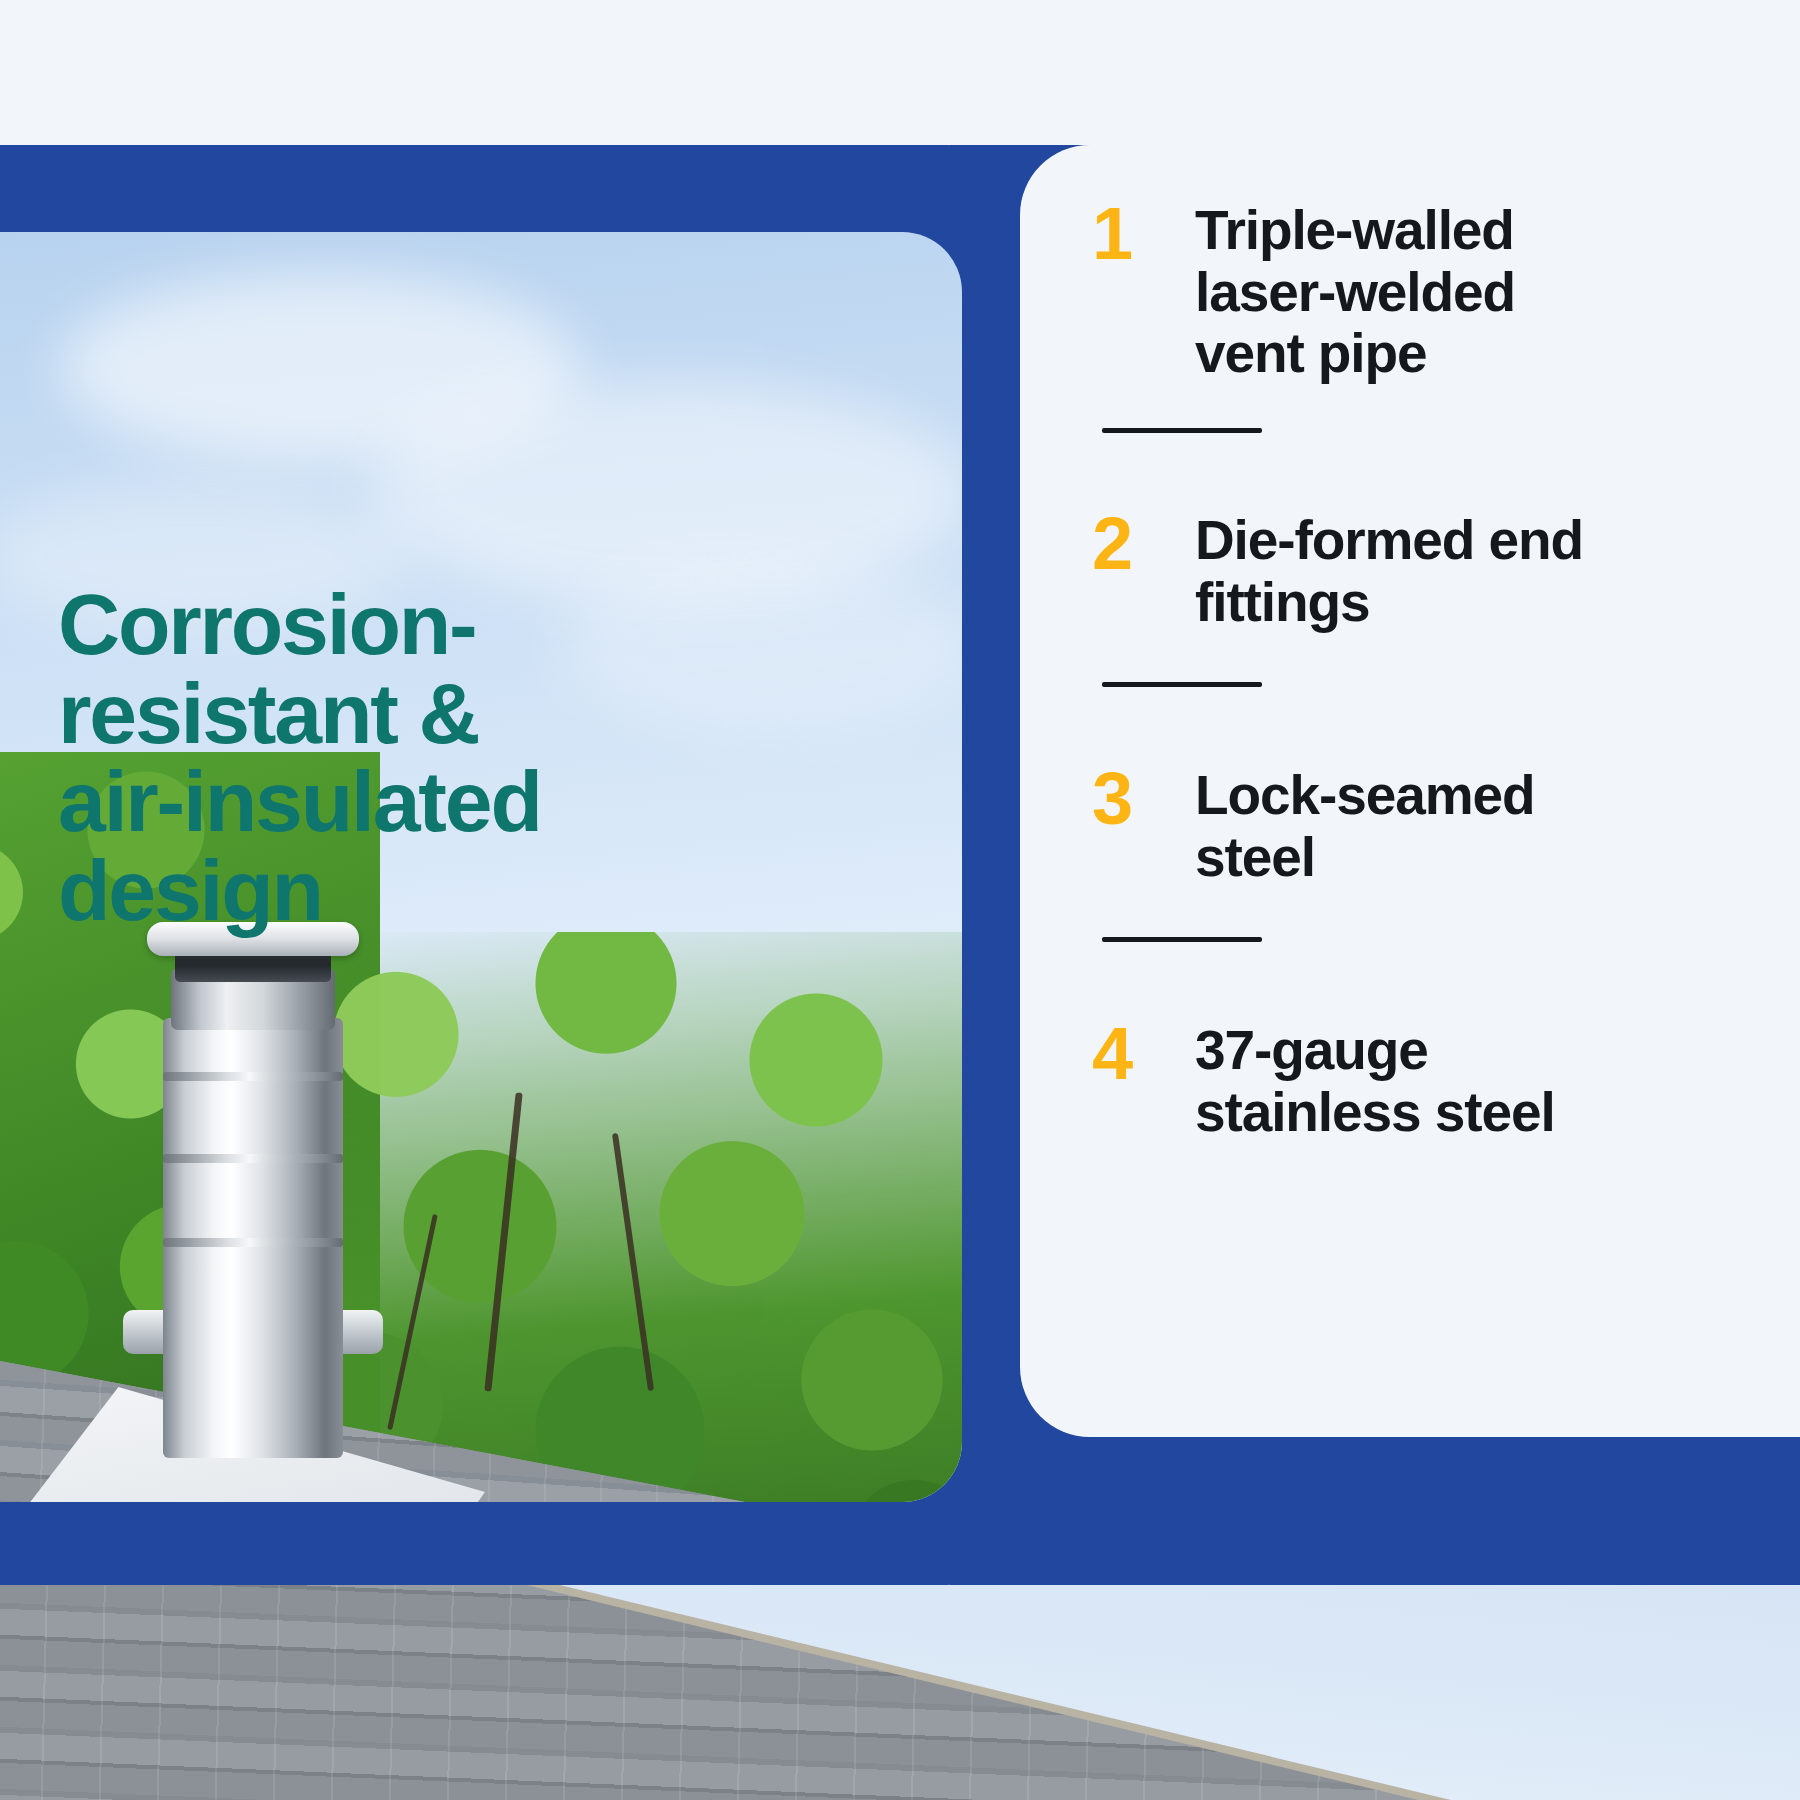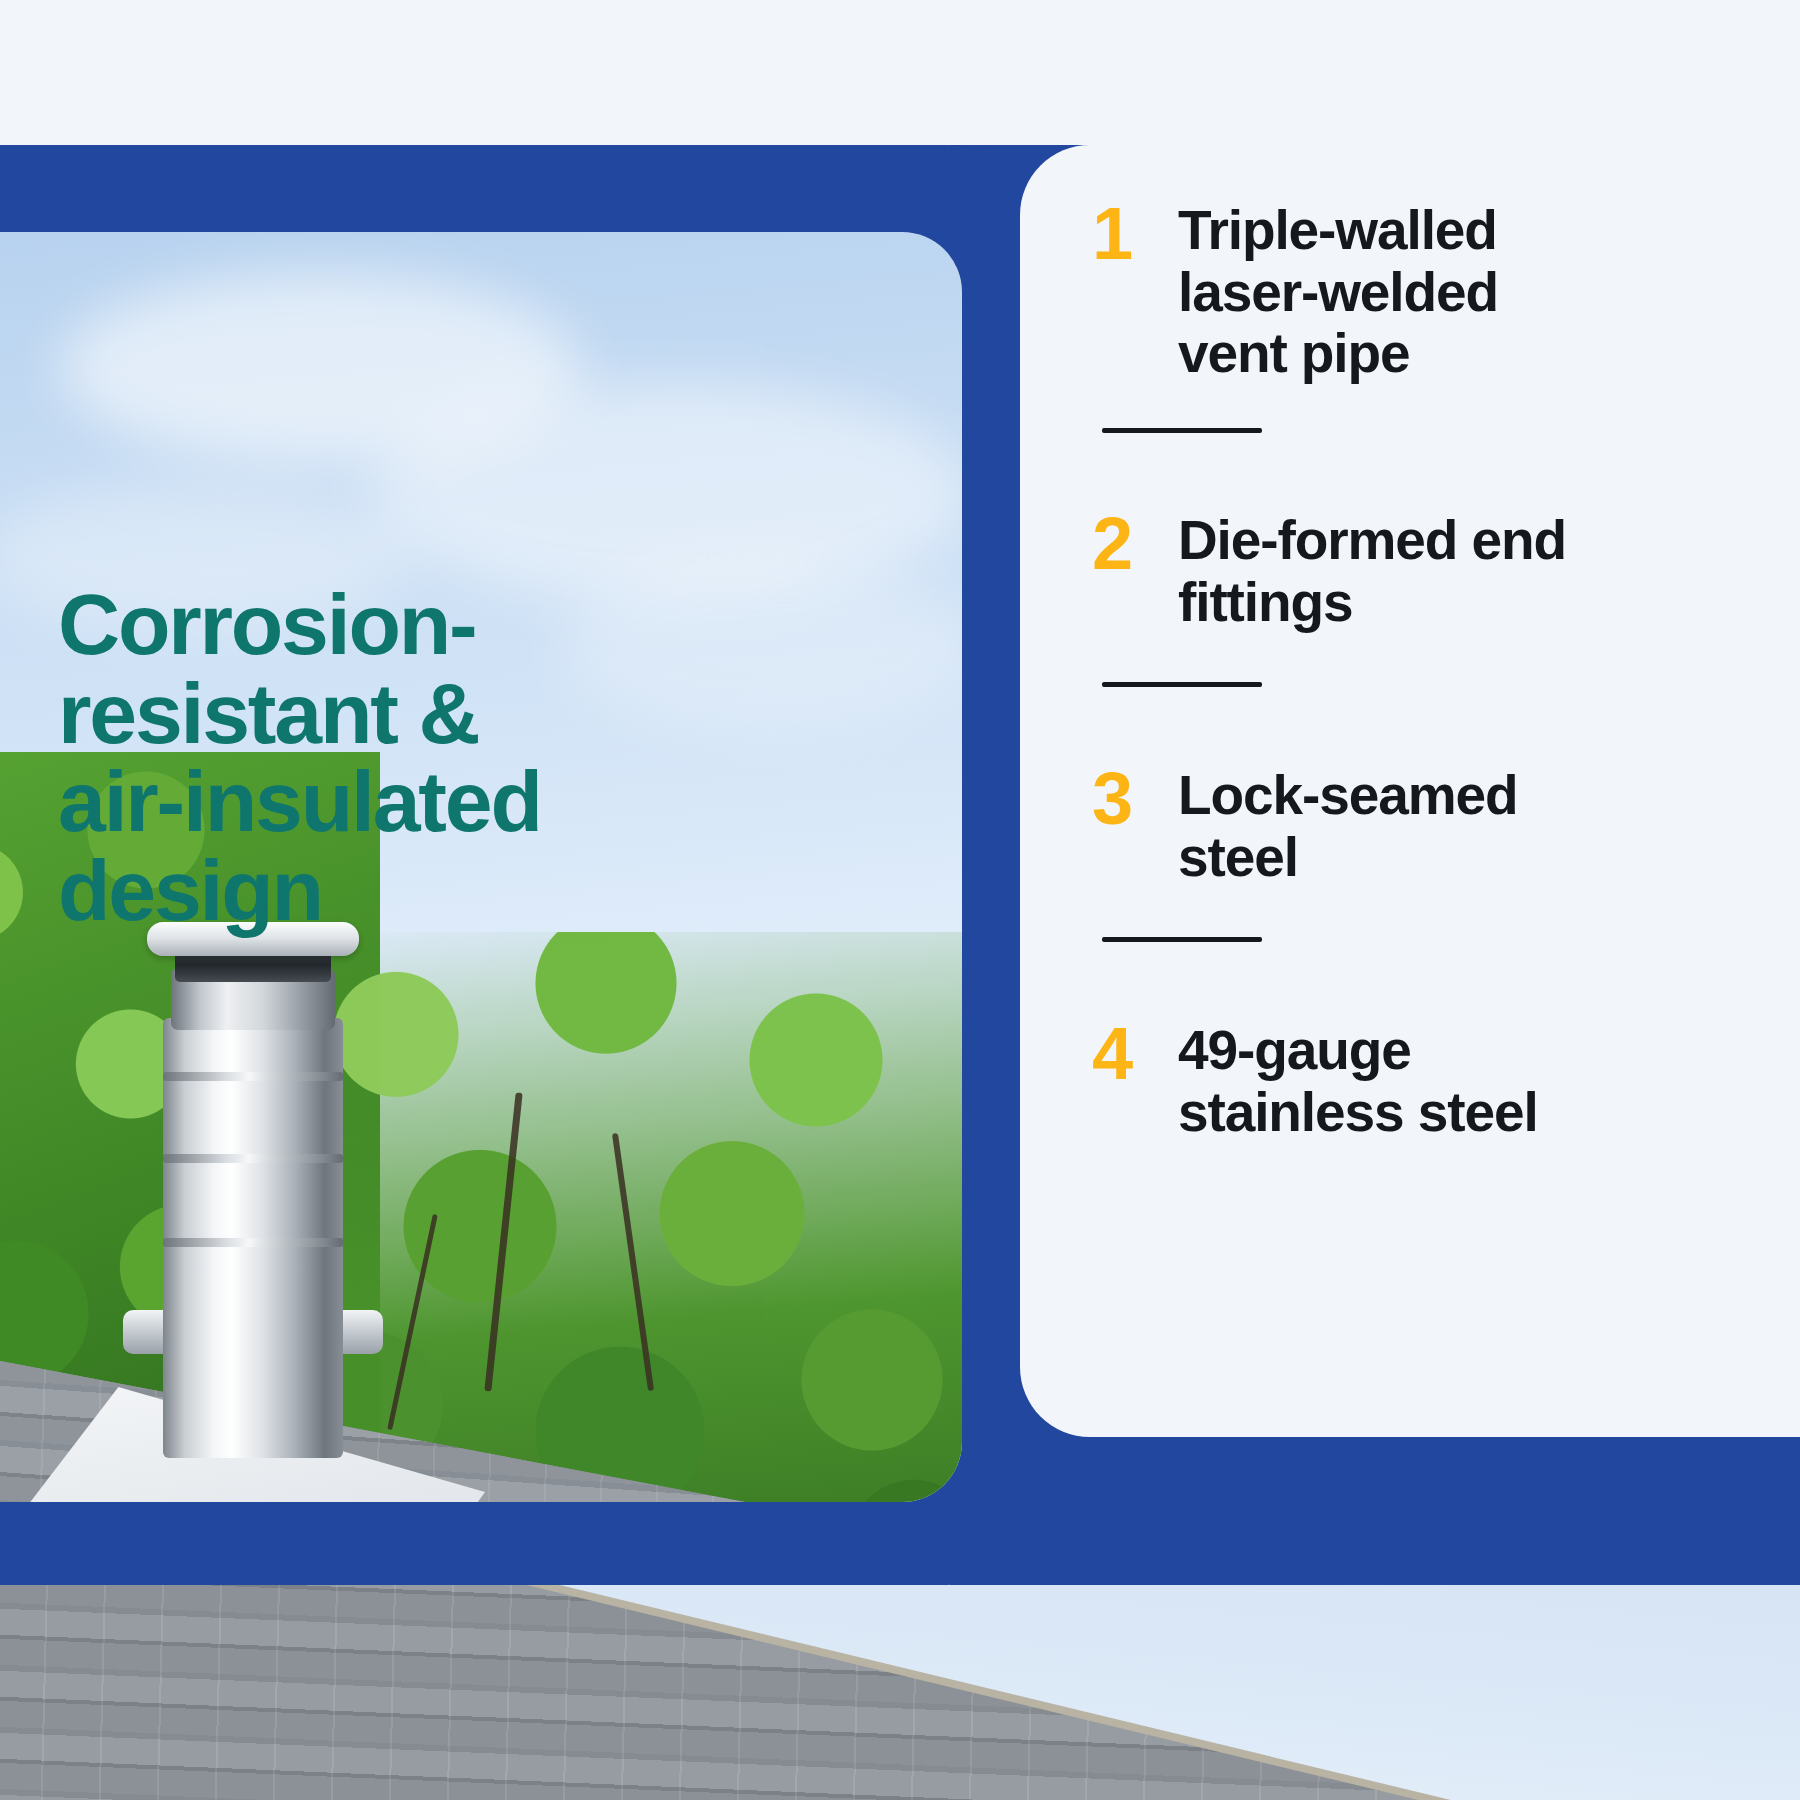--- a/index.html
+++ b/index.html
@@ -153,21 +153,21 @@
   }
   .panel-pad{position:absolute;left:0;top:0;right:0;bottom:0;}
 
   .feature{position:absolute;display:flex;align-items:flex-start;}
   .num{
     color:#fdb515;font-weight:700;font-size:74px;line-height:.92;
     width:86px;flex:0 0 86px;letter-spacing:-2px;
   }
   .ftext{
     color:#15181d;font-weight:600;font-size:55px;line-height:1.12;
-    letter-spacing:-1.1px;white-space:pre-line;max-width:430px;
+    letter-spacing:-1.1px;white-space:pre-line;max-width:430px;margin-left:17px;
   }
   .divider{
     position:absolute;height:5px;background:#15181d;border-radius:2px;width:160px;
   }
 </style>
 </head>
 <body>
 
 <div id="stage">
 
@@ -236,20 +236,20 @@
       <div class="feature" style="left:72px;top:620px;">
         <div class="num">3</div>
         <div class="ftext">Lock-seamed
 steel</div>
       </div>
 
       <div class="divider" style="left:82px;top:792px;"></div>
 
       <div class="feature" style="left:72px;top:875px;">
         <div class="num">4</div>
-        <div class="ftext">49-gauge
+        <div class="ftext">37-gauge
 stainless steel</div>
       </div>
 
     </div>
   </div>
 
 </div>
 
 </body></html>

